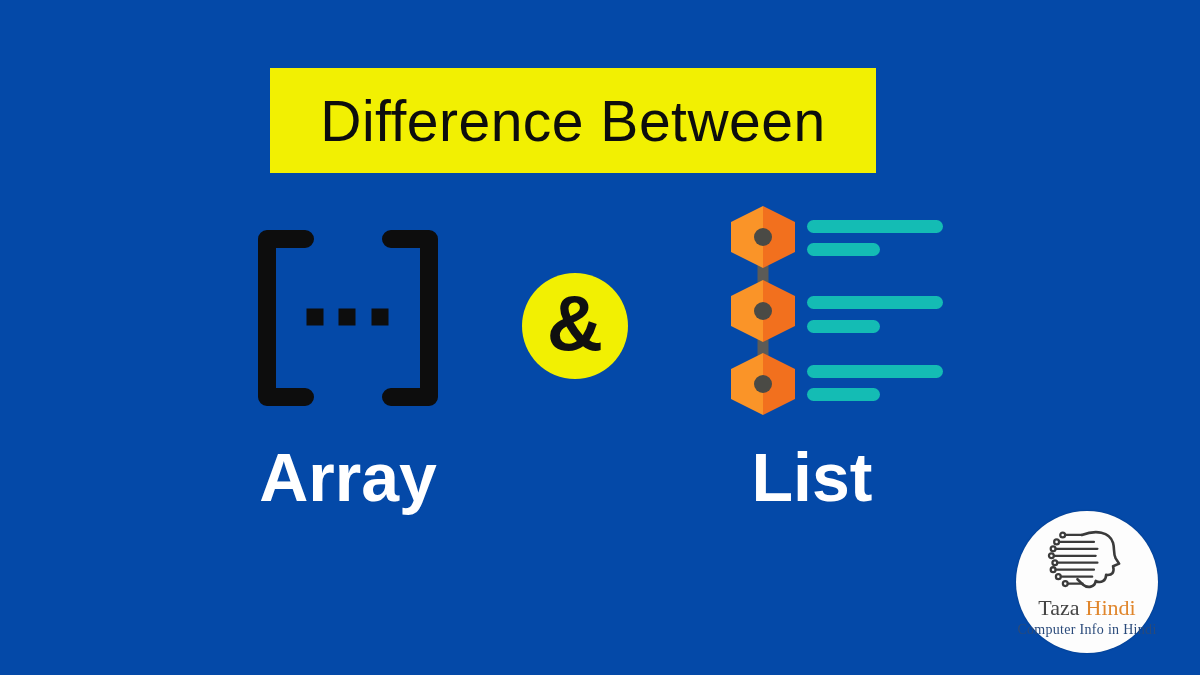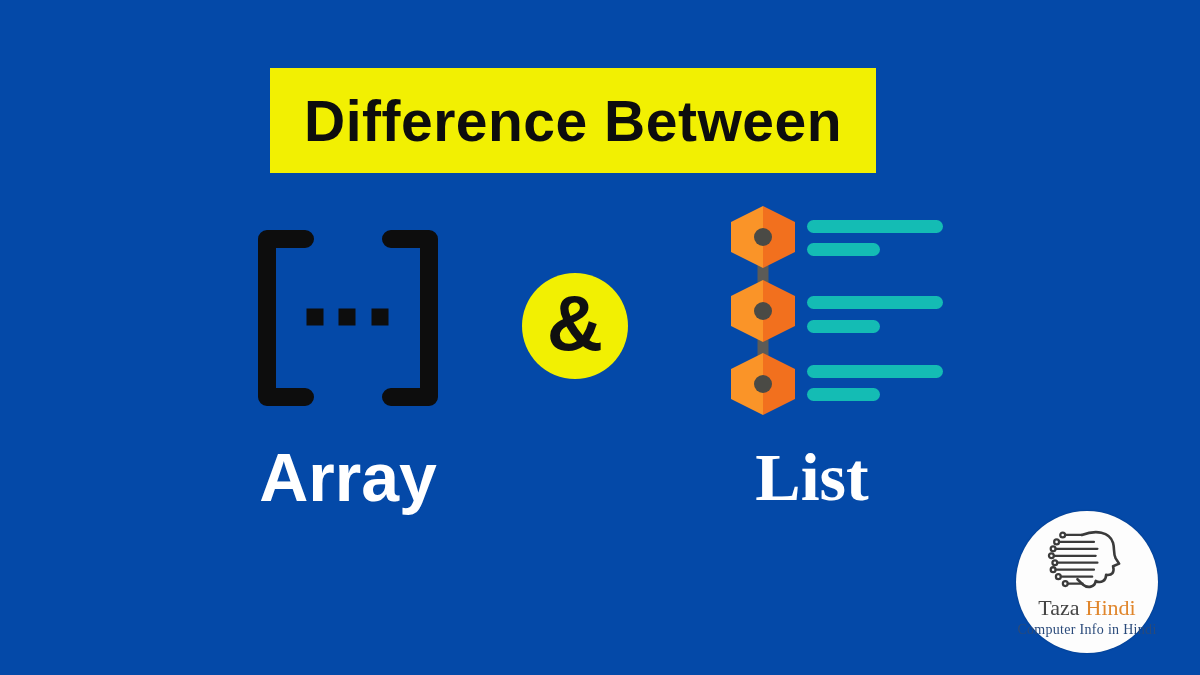--- a/index.html
+++ b/index.html
@@ -15,21 +15,21 @@
 
   .title-banner {
     position: absolute;
     left: 270px; top: 68px;
     width: 606px; height: 105px;
     background: var(--banner-bg, #f2f002);
     display: flex; align-items: center; justify-content: center;
   }
   .title-banner .title-text {
     font-size: 57px;
-    font-weight: bold;
+    font-weight: normal;
     color: var(--banner-text, #0d0d0d);
     letter-spacing: 0.5px;
     white-space: nowrap;
   }
 
   .icon-array { position: absolute; left: 250px; top: 224px; }
   .icon-list  { position: absolute; left: 728px; top: 198px; }
 
   .amp-badge {
     position: absolute;
@@ -49,21 +49,21 @@
   .item-label {
     position: absolute;
     top: 440px;
     font-size: 68px;
     font-weight: bold;
     color: var(--item-label, #ffffff);
     text-align: center;
     line-height: 1.1;
   }
   .label-array { left: 218px; width: 260px; }
-  .label-list  { left: 712px; width: 200px; font-family: Liberation Serif, serif; }
+  .label-list  { left: 712px; width: 200px; }
 
   .brand-logo {
     position: absolute;
     left: 1016px; top: 511px;
     width: 142px; height: 142px;
     border-radius: 50%;
     background: var(--logo-bg, #fdfdfd);
     display: flex; flex-direction: column; align-items: center;
     box-shadow: 0 0 2px rgba(0,0,0,0.25);
   }

